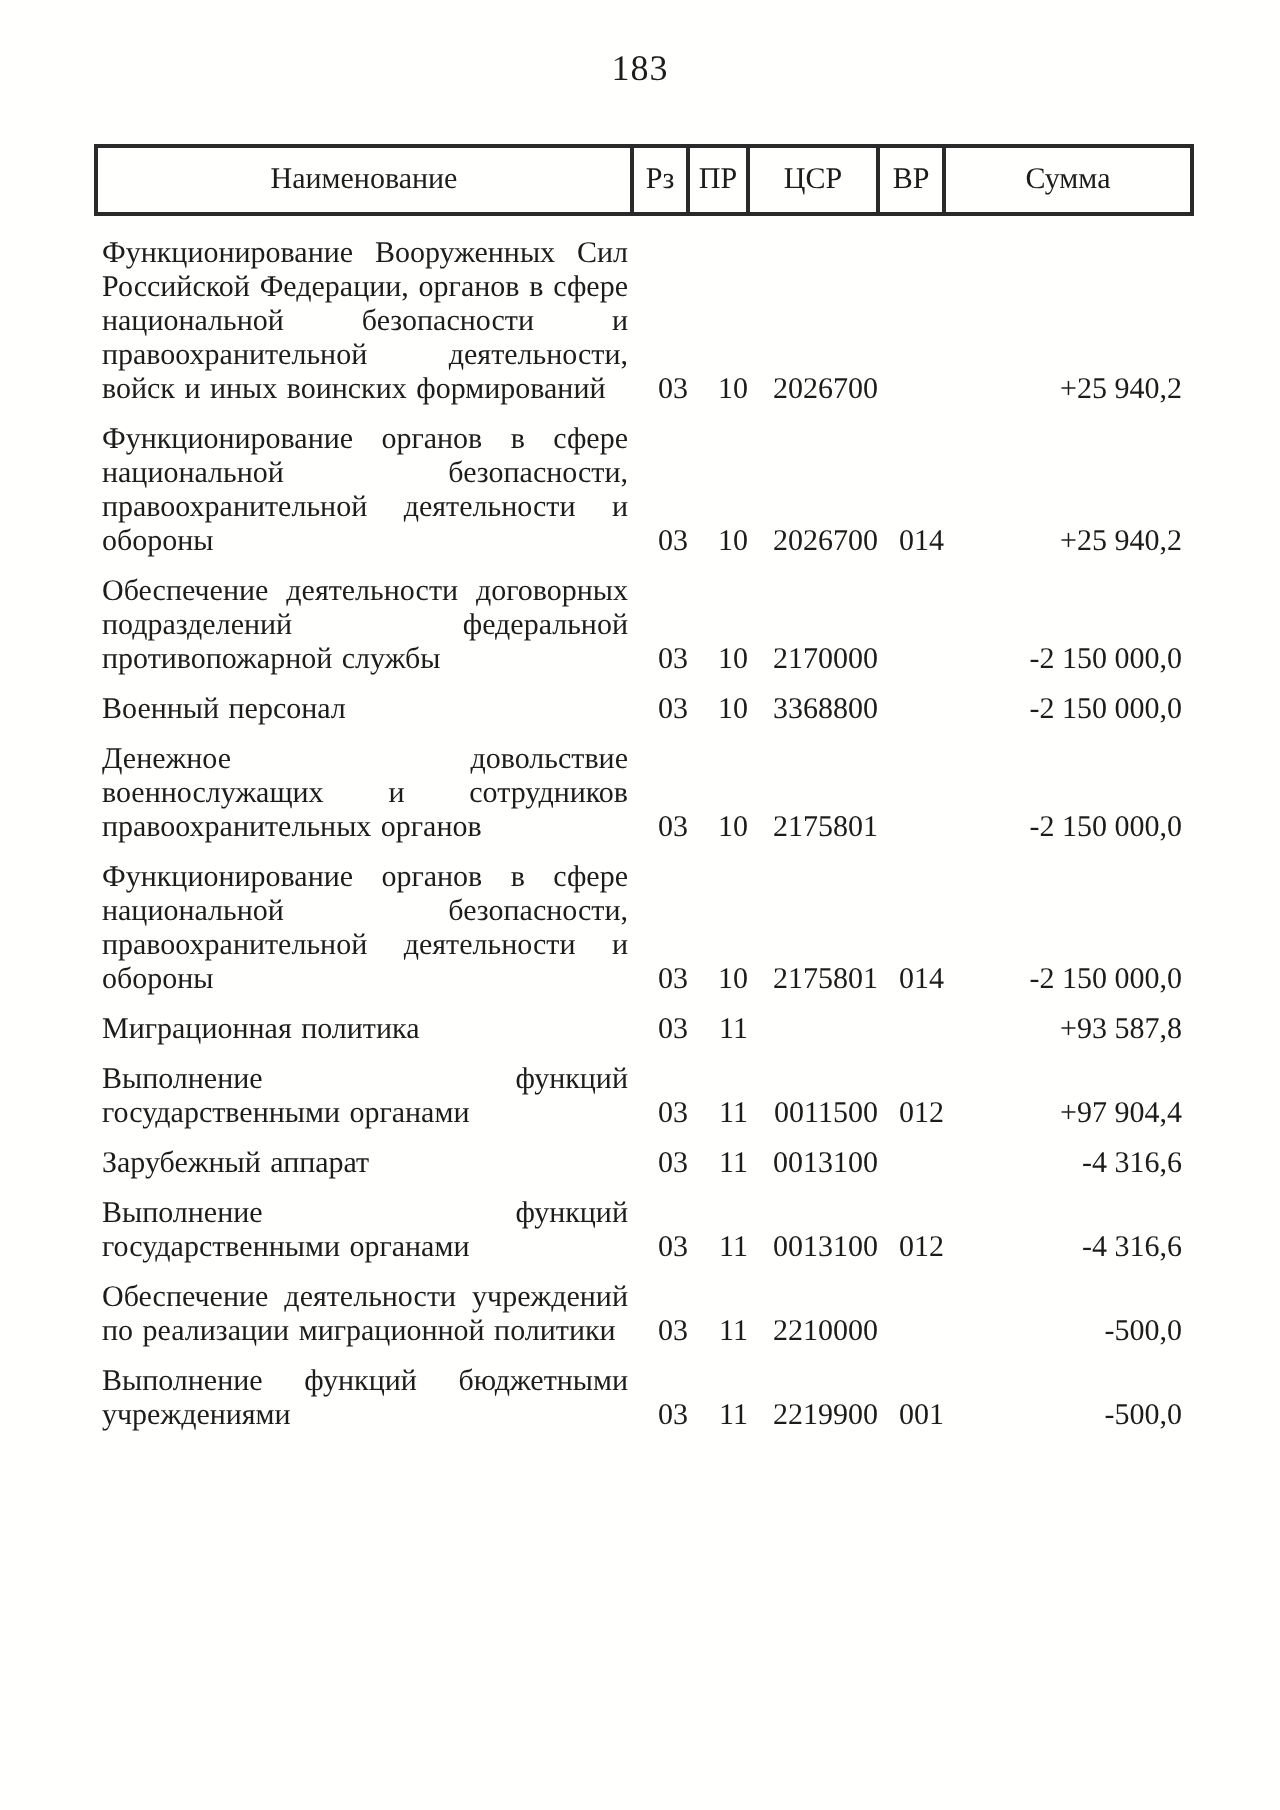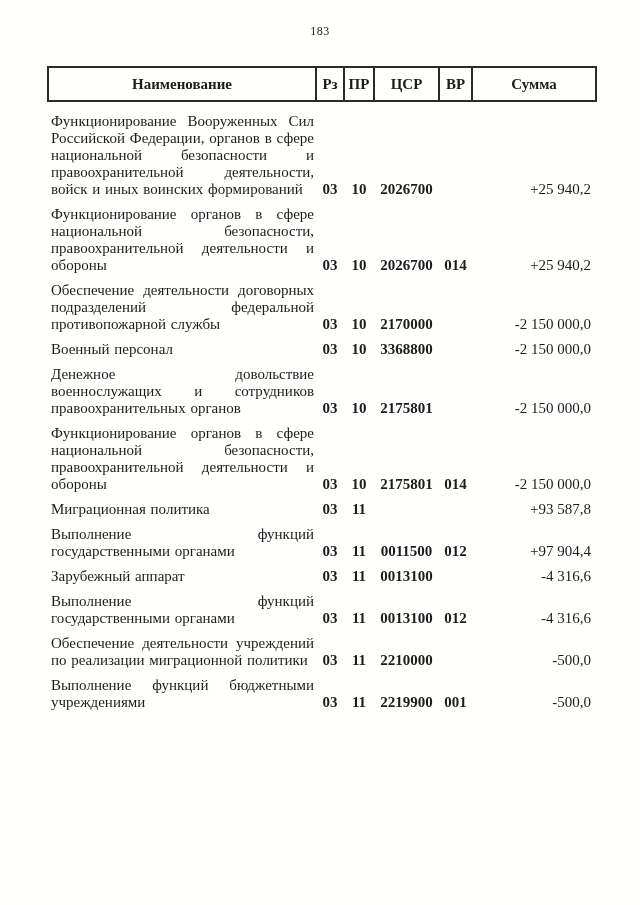--- a/index.html
+++ b/index.html
@@ -14,39 +14,39 @@
   }
   .page {
     position: relative;
     width: 640px;
     height: 905px;
     background: #fffffe;
   }
   .page-number {
     text-align: center;
     padding-top: 24px;
-    font-size: 12px;
+    font-size: 18px;
     letter-spacing: 0.5px;
   }
   table.budget-table {
     border-collapse: collapse;
     table-layout: fixed;
     margin: 27px 0 0 47px;
     width: 548px;
   }
   col.c-name { width: 268px; }
   col.c-rz   { width: 28px;  }
   col.c-pr   { width: 30px;  }
   col.c-csr  { width: 65px;  }
   col.c-vr   { width: 33px;  }
   col.c-sum  { width: 124px; }
 
   thead th {
     border: 2px solid #2a2a2a;
-    font-weight: bold;
+    font-weight: normal;
     font-size: 15px;
     height: 32px;
     text-align: center;
     vertical-align: middle;
     padding: 0;
     background: #fffffe;
   }
   tbody td {
     border: none;
     vertical-align: bottom;
@@ -56,23 +56,22 @@
   }
   tbody tr:first-child td { padding-top: 11px; margin-left: 20px; }
   td.cell-name {
     text-align: justify;
     text-align-last: left;
     padding-left: 3px;
     padding-right: 2px;
     word-spacing: 1px;
   }
   td.cell-rz, td.cell-pr, td.cell-csr, td.cell-vr {
-    text-align: center;
+    text-align: right;
     white-space: nowrap;
-    font-weight: bold;
   }
   td.cell-sum {
     text-align: right;
     padding-right: 5px;
     white-space: nowrap;
   }
 </style>
 </head>
 <body>
 

